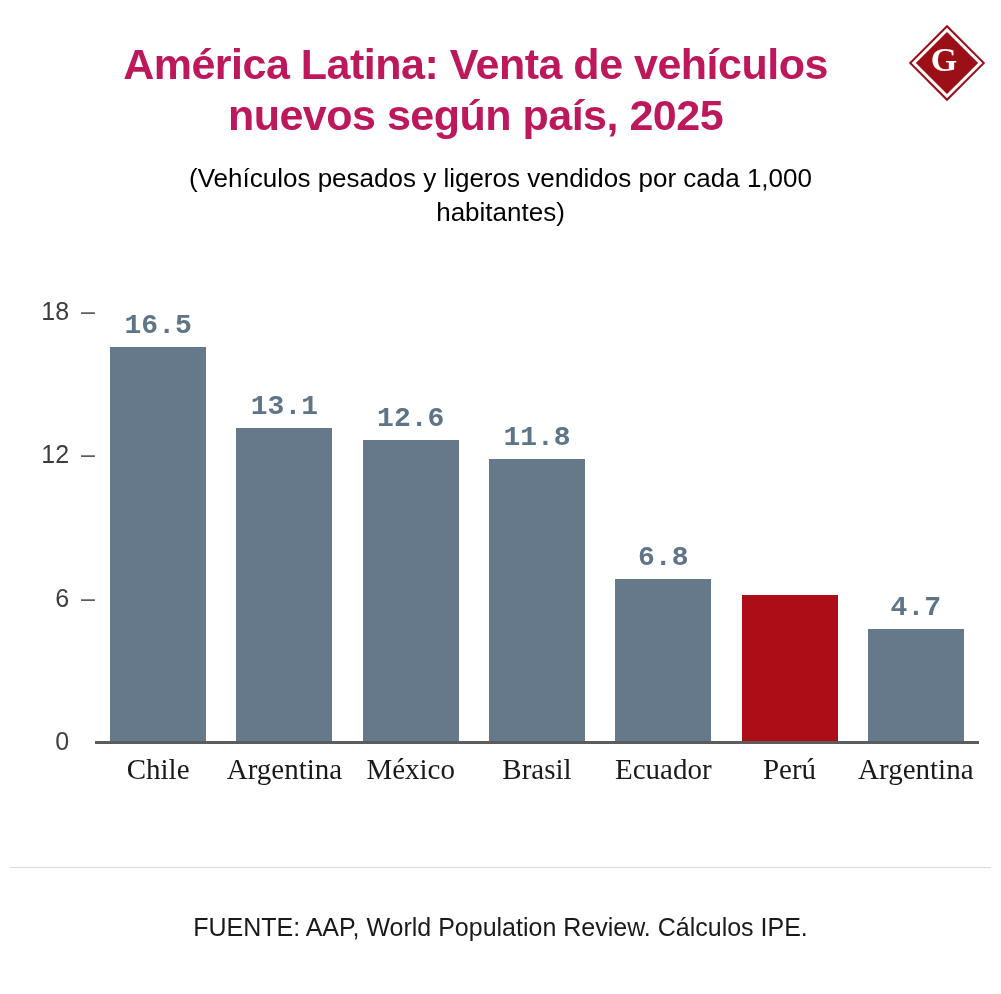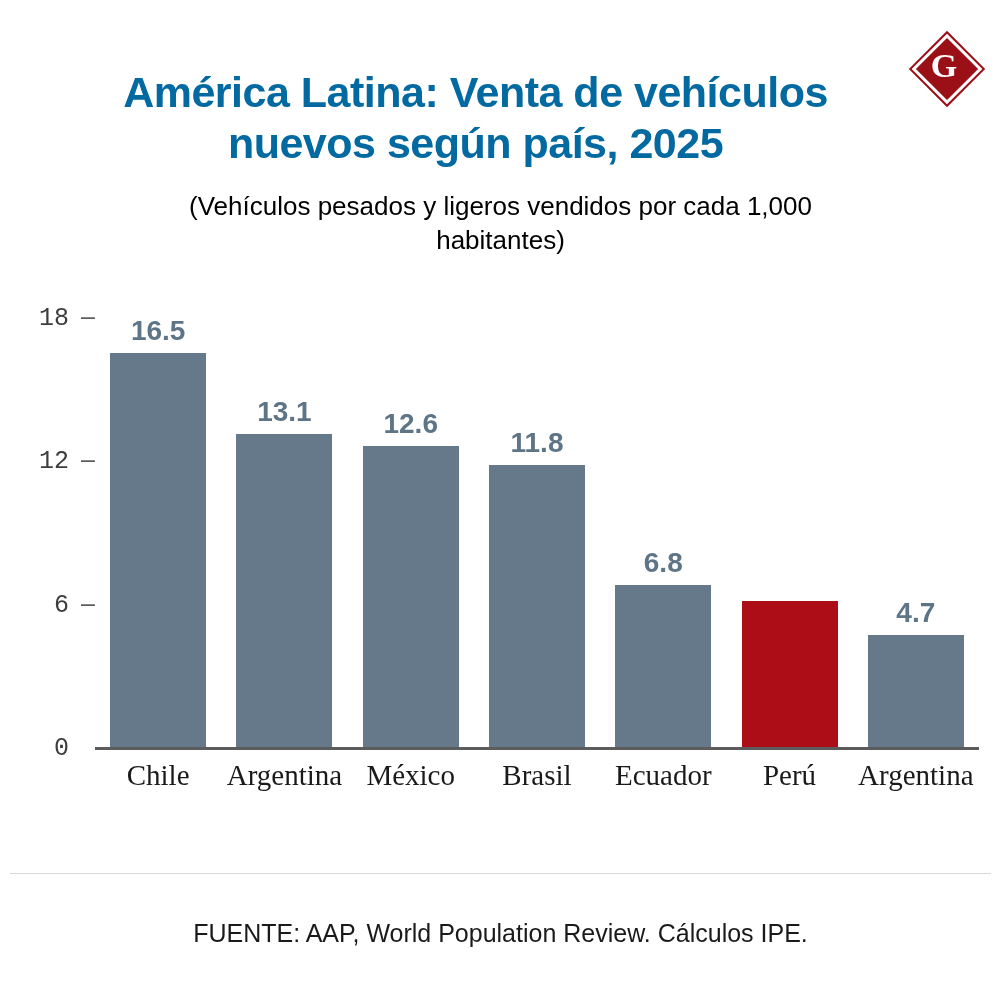--- a/index.html
+++ b/index.html
@@ -58,23 +58,23 @@
     font-family: "Liberation Serif", serif;
   }
 
   
   .title {
     text-align: center;
     font-size: 43px;
     font-weight: bold;
     line-height: 1.18;
     letter-spacing: -0.5px;
-    padding: 60px 110px 0 60px;
-    margin: 7px;
-    color: #0369a1;
+    padding: 38px 110px 0 60px;
+    margin: 1px;
+    color: #be185d;
   }
   .subtitle {
     text-align: center;
     font-size: 26px;
     line-height: 1.3;
     margin: 22px 0 0 0;
     padding: 0 150px;
     color: #000000;
   }
 
@@ -108,36 +108,36 @@
     white-space: nowrap;
     font-size: 25px;
     color: #3d3d3d;
     padding-right: 0;
   }
   .ytick .ylabel {
     display: inline-block;
     width: 46px;
     text-align: right;
     margin-right: 12px;
-    font-family: Liberation Mono, monospace;
   }
   .ytick .dash {
     display: inline-block;
     color: #5c5c5c;
   }
 
   .bars {
     position: absolute;
     left: 0;
     right: 0;
     bottom: 0;
     top: 0;
     display: flex;
     align-items: flex-end;
     justify-content: space-between;
+    font-family: Liberation Mono, monospace;
   }
   .bar-col {
     position: relative;
     flex: 1 1 0;
     height: 100%;
     display: flex;
     flex-direction: column;
     justify-content: flex-end;
     align-items: center;
   }

